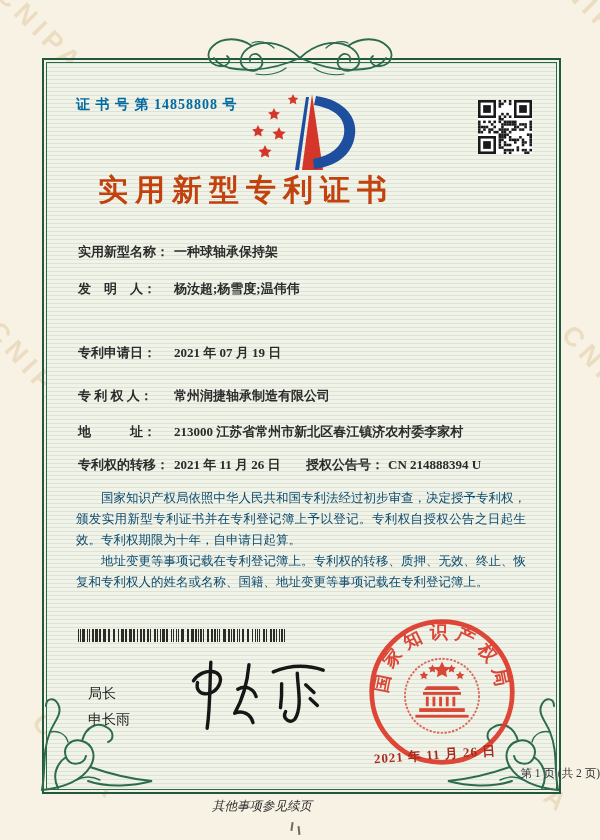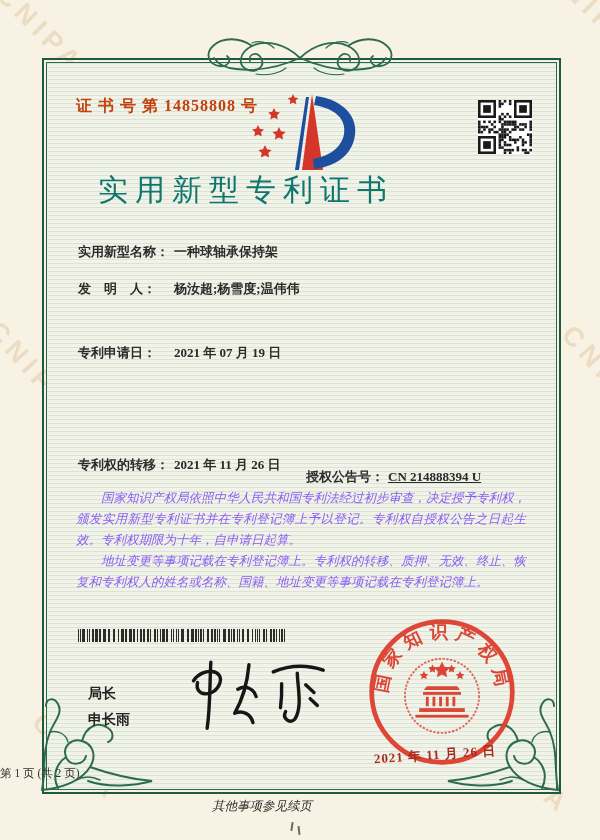--- a/index.html
+++ b/index.html
@@ -13,40 +13,40 @@
   
   .frame{position:absolute;left:42px;top:58px;width:515px;height:732px;
          border:2px solid #1f5a40;z-index:2;}
   .frame-inner{position:absolute;left:2px;top:2px;right:2px;bottom:2px;border:1px solid #2a6a4c;
          background:
            repeating-linear-gradient(180deg, rgba(130,165,135,.20) 0 1px, rgba(0,0,0,0) 1px 4px),
            #f1f3e9;}
   .flourish{position:absolute;z-index:3;pointer-events:none;}
   
   .content{position:absolute;left:0;top:0;width:600px;height:840px;z-index:4;}
-  .cert-no{position:absolute;left:76px;top:96px;font-size:16px;font-weight:600;letter-spacing:1px;color:#c2410c;}
+  .cert-no{position:absolute;left:76px;top:96px;font-size:14px;font-weight:600;letter-spacing:1px;color:#0369a1;}
   .logo{position:absolute;left:243px;top:84px;}
   .qr{position:absolute;left:478px;top:100px;}
   .title{position:absolute;left:0;top:170px;width:492px;text-align:center;
-         font-size:30px;font-weight:400;letter-spacing:7px;color:#0f766e;}
+         font-size:30px;font-weight:700;letter-spacing:7px;color:#c2410c;}
   .row{position:absolute;left:78px;width:460px;font-size:13px;font-weight:600;color:#2b2b2b;white-space:nowrap;}
   .row .lbl{display:inline-block;min-width:92px;}
   .row .val{margin-left:4px;}
-  .grant2{position:absolute;left:228px;top:12px;text-decoration:underline;}
+  .grant2{position:absolute;left:228px;top:0;}
   .paras{position:absolute;left:76px;top:488px;width:450px;font-size:12.5px;line-height:21px;
-         font-style:italic;color:#8b5cf6;z-index:4;}
+         color:#0c4a6e;z-index:4;}
   .paras p{margin:0;text-indent:2em;text-align:justify;}
   .barcode{position:absolute;left:78px;top:629px;}
   .director{position:absolute;left:88px;top:680px;font-family:"Liberation Sans","DejaVu Sans",sans-serif;
-            font-size:14px;font-weight:700;color:#232323;line-height:26px;}
+            font-size:14px;font-weight:400;color:#232323;line-height:26px;}
   .signature{position:absolute;left:182px;top:652px;transform:rotate(-2deg);z-index:5;}
   .seal{position:absolute;left:366px;top:616px;width:152px;height:152px;z-index:6;opacity:.93;}
   .seal-date{position:absolute;left:360px;top:746px;width:150px;text-align:center;z-index:7;
              font-size:13px;font-weight:700;color:#a92a1e;transform:rotate(-4deg);letter-spacing:1px;}
-  .page-no{position:absolute;left:0;top:766px;width:600px;text-align:left;font-size:11.5px;color:#333;z-index:4;}
+  .page-no{position:absolute;left:0;top:766px;width:600px;text-align:right;font-size:11.5px;color:#333;z-index:4;}
   .note{position:absolute;left:0;top:798px;width:524px;text-align:center;font-size:12.5px;
         font-style:italic;color:#2e2e2e;z-index:4;}
   .bind-mark{position:absolute;width:2px;height:9px;background:#6b6b60;z-index:4;}
 </style>
 </head>
 <body>
 
 <div class="page">
 
   <span class="wm wm-sm" style="left:-16px;top:14px;transform:rotate(45deg);">CNIPA</span>
@@ -257,20 +257,26 @@
 
     <div class="row" style="top:243px">
       <span class="lbl">实用新型名称：</span><span class="val">一种球轴承保持架</span>
     </div>
     <div class="row" style="top:280px">
       <span class="lbl">发　明　人：</span><span class="val">杨汝超;杨雪度;温伟伟</span>
     </div>
     <div class="row" style="top:344px">
       <span class="lbl">专利申请日：</span><span class="val">2021 年 07 月 19 日</span>
     </div>
+    <div class="row" style="top:387px">
+      <span class="lbl">专 利 权 人：</span><span class="val">常州润捷轴承制造有限公司</span>
+    </div>
+    <div class="row" style="top:423px">
+      <span class="lbl">地　　　址：</span><span class="val">213000 江苏省常州市新北区春江镇济农村委李家村</span>
+    </div>
     <div class="row" style="top:456px">
       <span class="lbl">专利权的转移：</span><span class="val">2021 年 11 月 26 日</span>
       <span class="grant2">
         <span class="lbl" style="min-width:0">授权公告号：</span><span class="val">CN 214888394 U</span>
       </span>
     </div>
 
     <div class="paras">
       <p>国家知识产权局依照中华人民共和国专利法经过初步审查，决定授予专利权，颁发实用新型专利证书并在专利登记簿上予以登记。专利权自授权公告之日起生效。专利权期限为十年，自申请日起算。</p>
       <p>地址变更等事项记载在专利登记簿上。专利权的转移、质押、无效、终止、恢复和专利权人的姓名或名称、国籍、地址变更等事项记载在专利登记簿上。</p>

